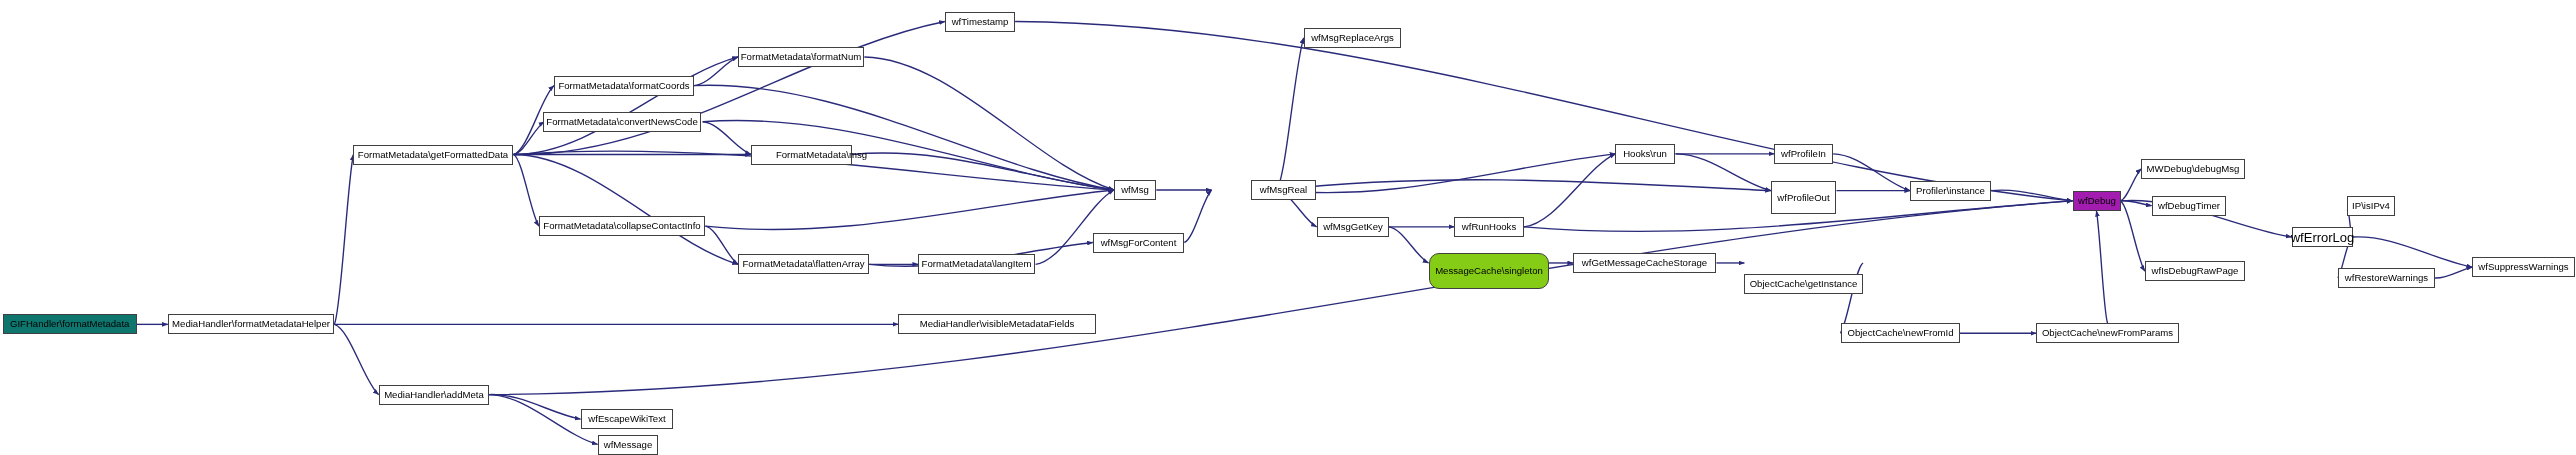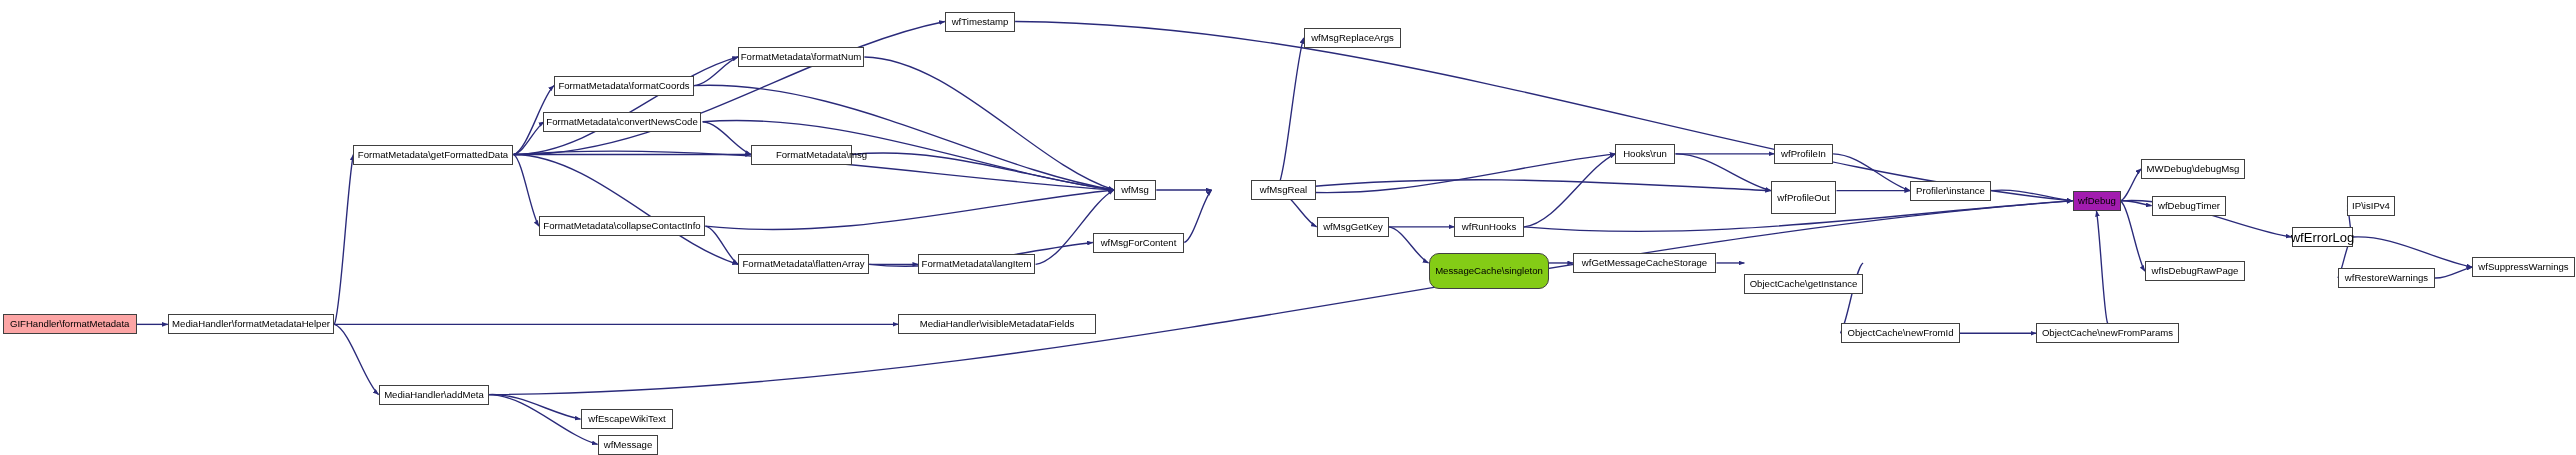--- a/index.html
+++ b/index.html
@@ -106,21 +106,21 @@
         <path d="M 3448 347.5 C 3445.55 344.3064780248264, 3443.24 309.3305912099305, 3441 301.5" fill="none" stroke="#2a2a7a" stroke-width="2" marker-end="url(#arrowhead)"></path>
         <path d="M 3448 347.5 C 3440.65 351.52155698493743, 3433.72 397.228622793975, 3427 407.5" fill="none" stroke="#2a2a7a" stroke-width="2" marker-end="url(#arrowhead)"></path>
         <path d="M 3448 347.5 C 3509.6 343.7091676236411, 3567.68 381.2716670494564, 3624 391.5" fill="none" stroke="#2a2a7a" stroke-width="2" marker-end="url(#arrowhead)"></path>
         <path d="M 3569 407.5 C 3588.25 408.4440006983239, 3606.4 395.04560027932956, 3624 391.5" fill="none" stroke="#2a2a7a" stroke-width="2" marker-end="url(#arrowhead)"></path>
         <path d="M 2873 488.5 C 2912.2 488.5, 2949.16 488.5, 2985 488.5" fill="none" stroke="#2a2a7a" stroke-width="2" marker-end="url(#arrowhead)"></path>
         <path d="M 3089.5 474 C 3083.725 462.49114738742475, 3078.28 337.0664589549699, 3073 309" fill="none" stroke="#2a2a7a" stroke-width="2" marker-end="url(#arrowhead)"></path>
         <path d="M 2234 332.5 C 2515.4 355.94, 2780.7200000000003 311.4, 3038 294.5" fill="none" stroke="#2a2a7a" stroke-width="2" marker-end="url(#arrowhead)"></path>
       </g>
   </svg>
   <div id="node-layer">
-      <div class="gnode root" style="left: 2.7px; top: 314px; width: 134px; height: 20px; font-size: 9.6px; border-color: rgb(64, 64, 64); background: #fca5a5; color: rgb(0, 0, 0);">
+      <div class="gnode root" style="left: 2.7px; top: 314px; width: 134px; height: 20px; font-size: 9.6px; border-color: rgb(64, 64, 64); background: #0f766e; color: rgb(0, 0, 0);">
         <span class="gnode-label">GIFHandler\formatMetadata</span>
       </div>
       <div class="gnode" style="left: 168px; top: 314px; width: 166px; height: 20px; font-size: 9.6px; border-color: rgb(64, 64, 64); background: rgb(255, 255, 255); color: rgb(0, 0, 0);">
         <span class="gnode-label">MediaHandler\formatMetadataHelper</span>
       </div>
       <div class="gnode" style="left: 379px; top: 385px; width: 110px; height: 20px; font-size: 9.6px; border-color: rgb(64, 64, 64); background: rgb(255, 255, 255); color: rgb(0, 0, 0);">
         <span class="gnode-label">MediaHandler\addMeta</span>
       </div>
       <div class="gnode" style="left: 581px; top: 409px; width: 92px; height: 20px; font-size: 9.6px; border-color: rgb(64, 64, 64); background: rgb(255, 255, 255); color: rgb(0, 0, 0); align-items: center;">
         <span class="gnode-label">wfEscapeWikiText</span>

